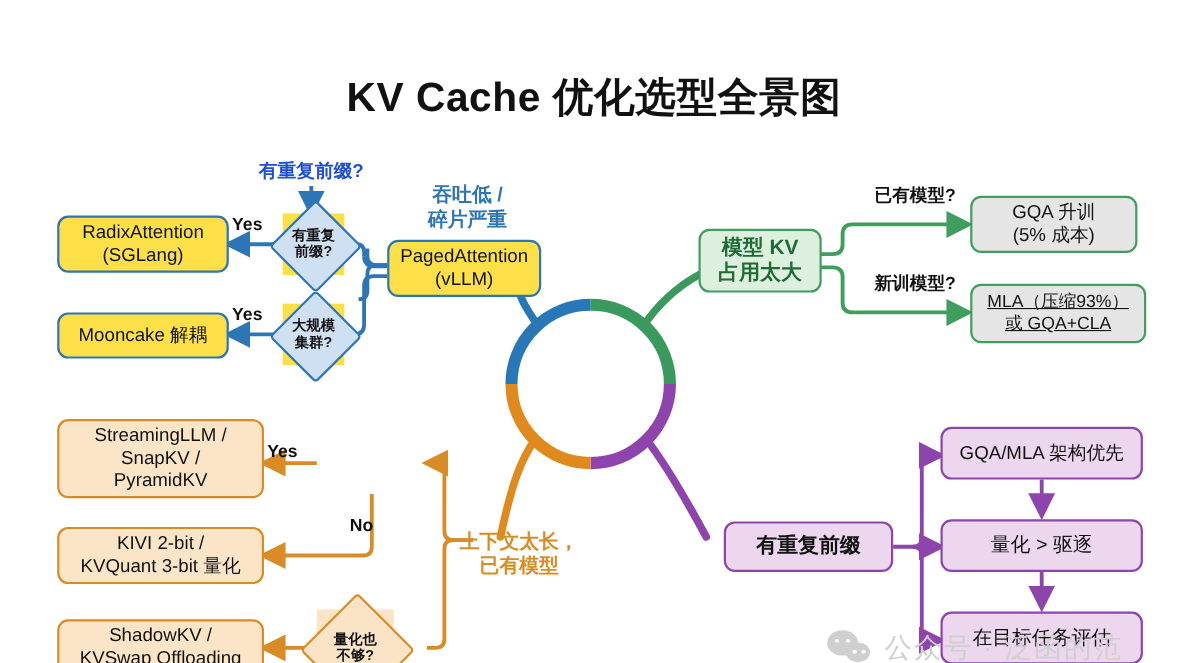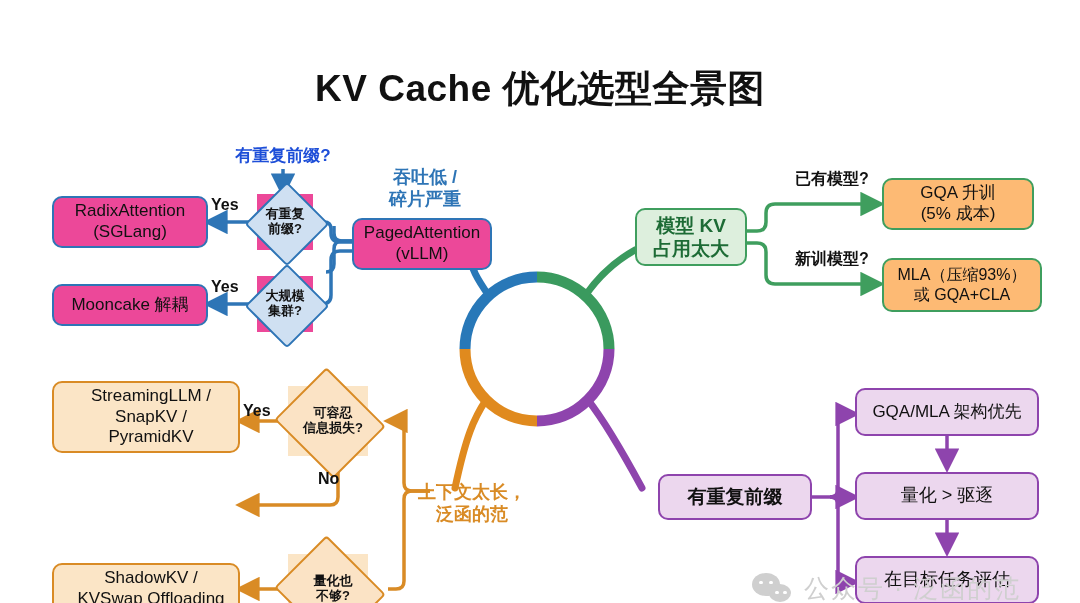--- a/index.html
+++ b/index.html
@@ -10,24 +10,24 @@
   }
   #stage{position:absolute;left:0;top:0;width:1080px;height:603px;margin-top:36px;}
   #wires{position:absolute;left:0;top:0;width:1080px;height:603px;}
 
   .node{position:absolute;box-sizing:border-box;display:flex;align-items:center;
         justify-content:center;text-align:center;border-radius:10px;border-width:2px;
         border-style:solid;line-height:1.22;}
   .node span{display:block;padding:0 4px;}
 
   
-  .blue   {background:#ec4899;border-color:#2e75b6;color:#111;}
-  .green  {background:#fdba74;border-color:#3f9e5e;color:#111;}
+  .blue   {background:#fde047;border-color:#2e75b6;color:#111;}
+  .green  {background:#e5e5e5;border-color:#3f9e5e;color:#111;}
   .purple {background:#ecd7ee;border-color:#8e44ad;color:#111;}
-  .orange {background:#fbe5c6;border-color:#d98b25;color:#111;padding-left:10px;}
+  .orange {background:#fbe5c6;border-color:#d98b25;color:#111;}
 
   .greenhub{background:#ddefdd;border-color:#3f9e5e;color:#1d6b35;font-weight:bold;}
   .purplehub{background:#ecd7ee;border-color:#8e44ad;color:#111;font-weight:bold;}
 
   
   .dia{position:absolute;display:flex;align-items:center;justify-content:center;}
   .dia .shape{position:absolute;left:0;top:0;width:100%;height:100%;
               transform:rotate(45deg);border-width:2px;border-style:solid;border-radius:4px;}
   .dia .txt{position:relative;z-index:2;text-align:center;line-height:1.15;font-weight:bold;}
   .dia.blue .shape{background:#cfe0f2;border-color:#2e75b6;}
@@ -205,21 +205,21 @@
   <div class="lbl bold" style="left:772px;top:133px;width:120px;font-size:16px;color:#111;">已有模型?</div>
   <div class="lbl bold" style="left:772px;top:213px;width:120px;font-size:16px;color:#111;">新训模型?</div>
 
   <div class="node green" style="left:882px;top:142px;width:152px;height:52px;font-size:17px;">
     <span>
       <span style="display:block">GQA 升训</span>
       <span style="display:block">(5% 成本)</span>
     </span>
   </div>
 
-  <div class="node green" style="left:882px;top:222px;width:160px;height:54px;font-size:16px;">
+  <div class="node green" style="left:882px;top:222px;width:160px;height:54px;font-size:16px;text-decoration:underline;">
     <span>
       <span style="display:block">MLA（压缩93%）</span>
       <span style="display:block">或 GQA+CLA</span>
     </span>
   </div>
 
   <div class="node purplehub" style="left:658px;top:438px;width:154px;height:46px;font-size:19px;">
     <span>有重复前缀</span>
   </div>
 
@@ -230,49 +230,48 @@
   <div class="node purple" style="left:855px;top:436px;width:184px;height:48px;font-size:18px;">
     <span>量化 &gt; 驱逐</span>
   </div>
 
   <div class="node purple" style="left:855px;top:520px;width:184px;height:48px;font-size:18px;">
     <span>在目标任务评估</span>
   </div>
 
   <div class="lbl bold" style="left:398px;top:446px;width:148px;font-size:18px;color:#d98b25;">
     <div>上下文太长，</div>
-    <div>泛函的范</div>
-  </div>
-
-  <div class="dia orange" style="left:288px;top:350px;width:70px;height:70px;">
-    <div class="shape"></div>
-    <div class="txt" style="font-size:13px;">
-      <div>可容忍</div>
-      <div>信息损失?</div>
-    </div>
-  </div>
+    <div>已有模型</div>
+  </div>
+
   <div class="yn" style="left:243px;top:366px;font-size:16px;">Yes</div>
   <div class="yn" style="left:318px;top:434px;font-size:16px;">No</div>
 
   <div class="dia orange" style="left:288px;top:518px;width:70px;height:70px;">
     <div class="shape"></div>
     <div class="txt" style="font-size:13px;">
       <div>量化也</div>
       <div>不够?</div>
     </div>
   </div>
 
   <div class="node orange" style="left:52px;top:345px;width:188px;height:72px;font-size:17px;">
     <span>
       <span style="display:block">StreamingLLM /</span>
       <span style="display:block">SnapKV /</span>
       <span style="display:block">PyramidKV</span>
     </span>
   </div>
 
+  <div class="node orange" style="left:52px;top:443px;width:188px;height:52px;font-size:17px;">
+    <span>
+      <span style="display:block">KIVI 2-bit /</span>
+      <span style="display:block">KVQuant 3-bit 量化</span>
+    </span>
+  </div>
 
   <div class="node orange" style="left:52px;top:527px;width:188px;height:52px;font-size:17px;">
     <span>
       <span style="display:block">ShadowKV /</span>
       <span style="display:block">KVSwap Offloading</span>
     </span>
   </div>
 
   <div id="wm">
     <span class="wxi">

